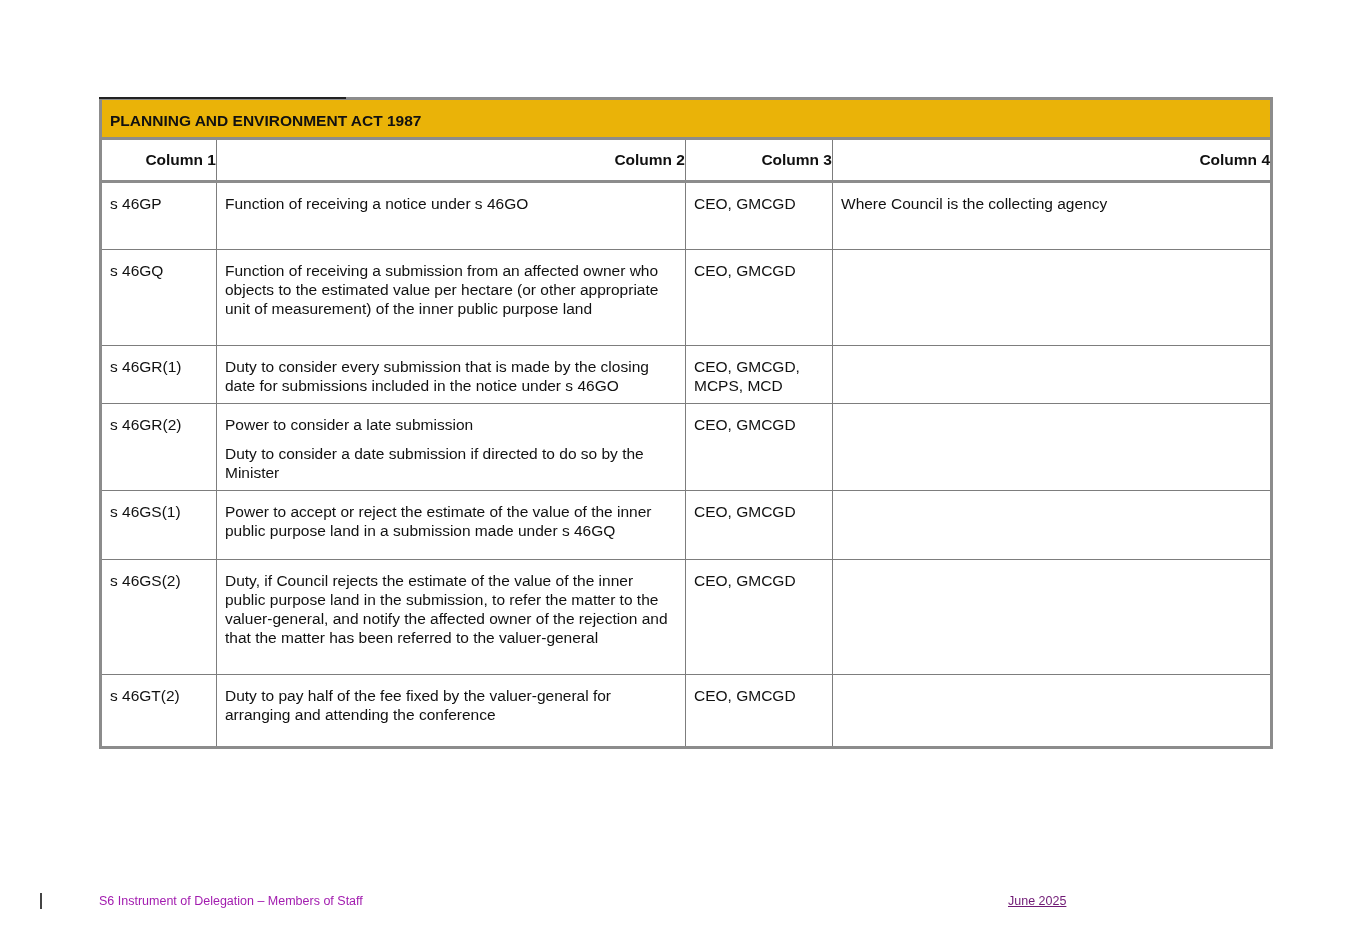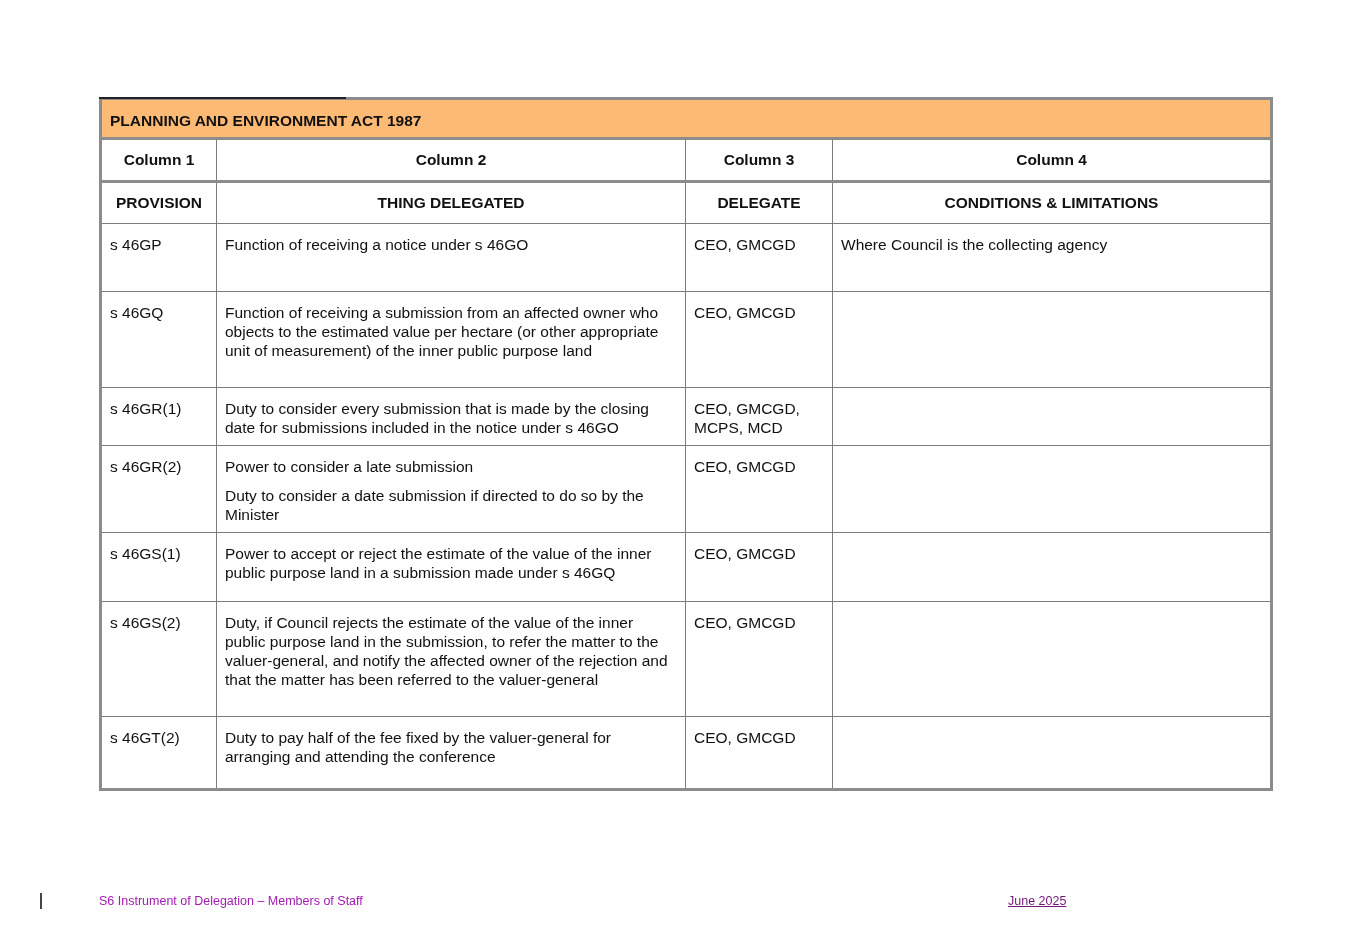--- a/index.html
+++ b/index.html
@@ -14,25 +14,25 @@
       position: absolute; left: 0; top: 0; width: 247px; height: 2px; background: #222;
     }
     table {
       border-collapse: collapse; width: 1171px; table-layout: fixed;
       border: 3px solid #8c8c8c; font-size: 15.5px;
     }
     td, th {
       border: 1.5px solid #7d7d7d; vertical-align: top; padding: 0;
     }
     .title-row td {
-      background: #fdba74; height: 40px; font-weight: bold; padding: 12px 0 0 8px;
+      background: #eab308; height: 40px; font-weight: bold; padding: 12px 0 0 8px;
       box-sizing: border-box; border-bottom: 3px solid #8c8c8c;
     }
     .col-row td {
-      height: 40px; font-weight: bold; text-align: center; vertical-align: middle;
+      height: 40px; font-weight: bold; text-align: right; vertical-align: middle;
       border-bottom: 3px solid #8c8c8c;
     }
     .head-row td {
       height: 40px; font-weight: bold; text-align: center; vertical-align: middle;
     }
     .data td { padding: 11px 8px 6px 8px; line-height: 19px; }
     .data td .para + .para { margin-top: 10px; }
     .footer-left {
       position: absolute; left: 99px; top: 894px; font-size: 12.5px; color: #a21caf;
     }
@@ -58,26 +58,20 @@
     </colgroup>
     <tbody id="tbody">
       <tr class="title-row">
         <td colspan="4">PLANNING AND ENVIRONMENT ACT 1987</td>
       </tr>
       <tr class="col-row">
         <td>Column 1</td>
         <td>Column 2</td>
         <td>Column 3</td>
         <td>Column 4</td>
-      </tr>
-      <tr class="head-row">
-        <td>PROVISION</td>
-        <td>THING DELEGATED</td>
-        <td>DELEGATE</td>
-        <td>CONDITIONS &amp; LIMITATIONS</td>
       </tr>
     <tr class="data" style="height: 68px;">
           <td>s 46GP</td>
           <td>
             <div class="para">Function of receiving a notice under s 46GO</div>
           </td>
           <td>CEO, GMCGD</td>
           <td>Where Council is the collecting agency</td>
         </tr>
         <tr class="data" style="height: 96px;">

